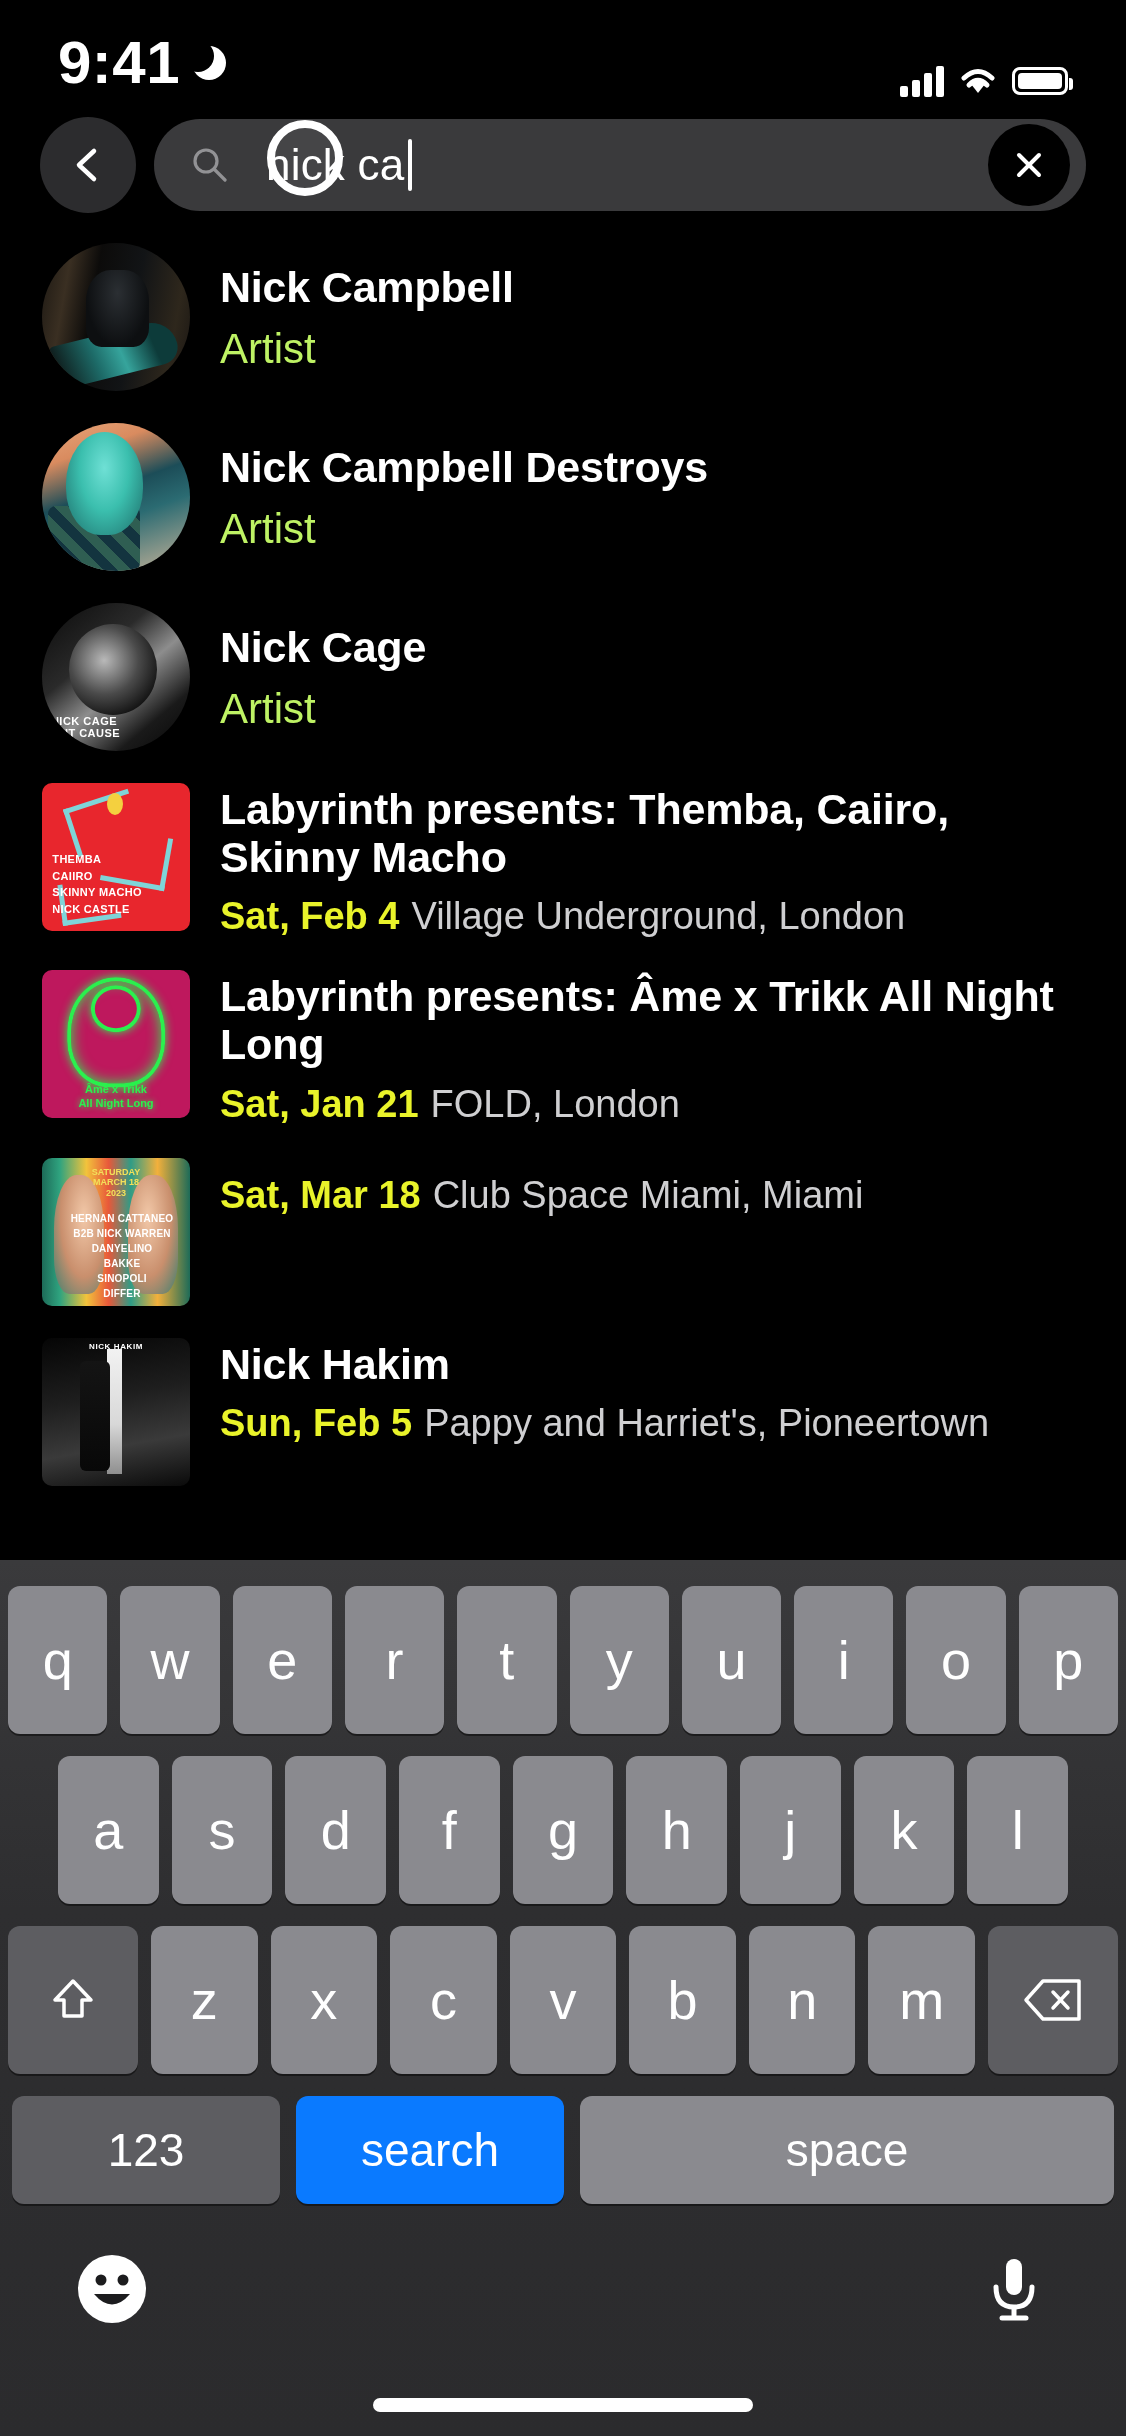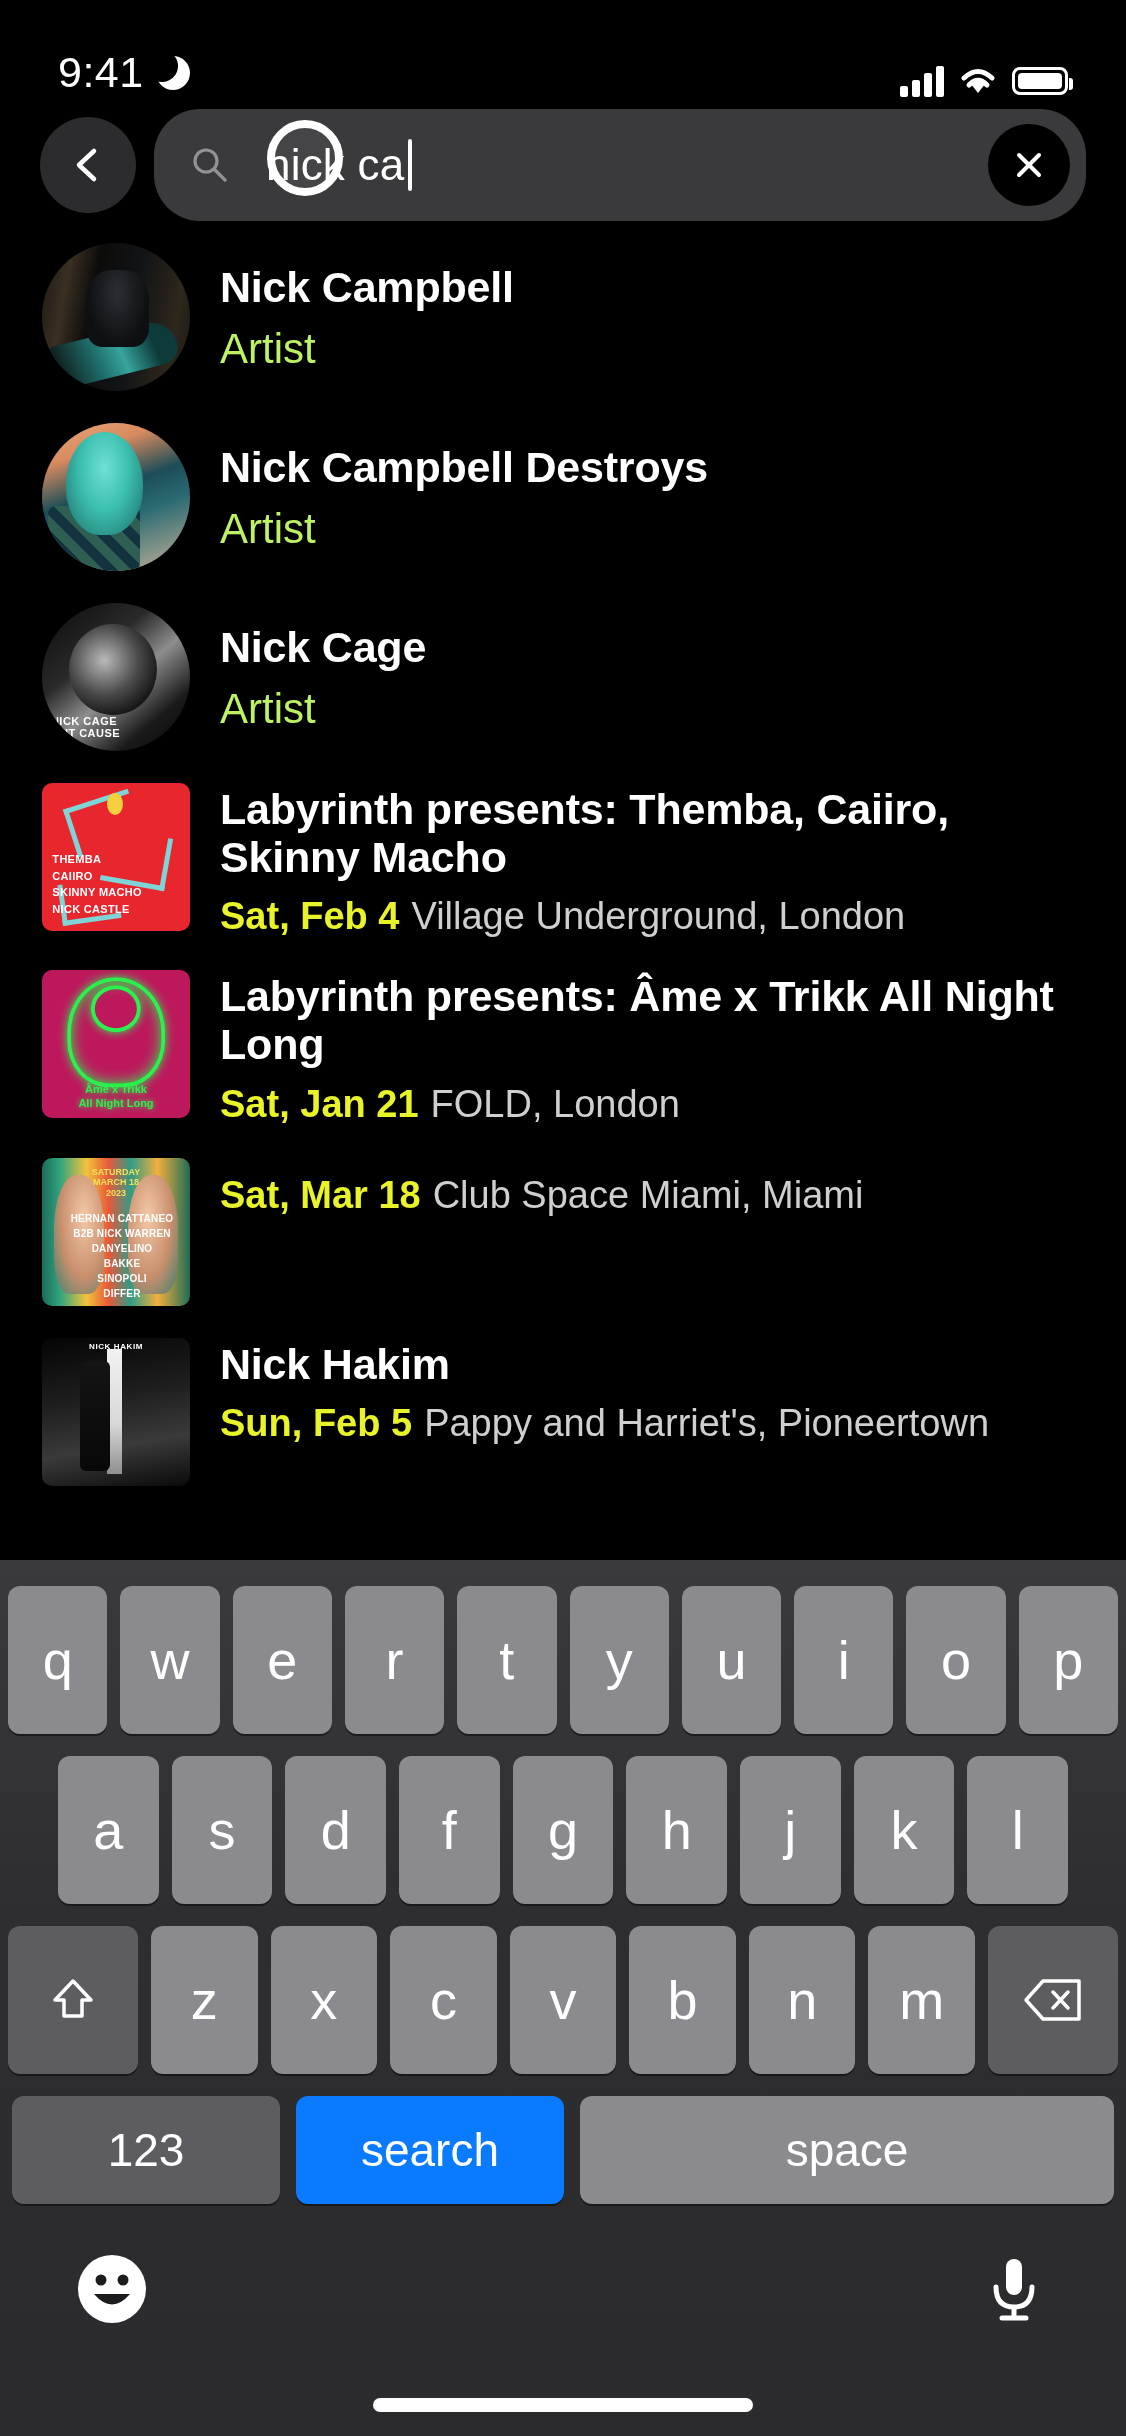--- a/index.html
+++ b/index.html
@@ -9,21 +9,21 @@
     font-family:"Liberation Sans", sans-serif;
     color:#fff; overflow:hidden; position:relative;
   }
 
   
   .statusbar{
     height:105px; display:flex; align-items:flex-end; justify-content:space-between;
     padding:0 58px 8px 58px;
   }
   .sb-left{ display:flex; align-items:center; gap:12px; }
-  .sb-time{ font-size:43px; font-weight:400; letter-spacing:.5px; }
+  .sb-time{ font-size:60px; font-weight:700; letter-spacing:.5px; }
   .sb-moon{ width:34px; height:34px; position:relative; }
   .sb-moon::before{
     content:""; position:absolute; inset:0; border-radius:50%;
     background:#fff;
   }
   .sb-moon::after{
     content:""; position:absolute; left:-10px; top:-6px; width:32px; height:32px;
     border-radius:50%; background:#000;
   }
   .sb-right{ display:flex; align-items:center; gap:14px; }
@@ -43,21 +43,21 @@
   
   .searchrow{
     display:flex; align-items:center; gap:18px;
     padding:0 40px; height:96px; margin-top:12px;
   }
   .backbtn{
     width:96px; height:96px; border-radius:50%; background:#2c2c2e;
     flex:0 0 96px; display:flex; align-items:center; justify-content:center;
   }
   .searchfield{
-    flex:1; height:112px; border-radius:46px; background:#3a3a3c;
+    flex:1; height:92px; border-radius:46px; background:#3a3a3c;
     display:flex; align-items:center; padding:0 16px 0 36px; position:relative;
   }
   .mag{ flex:0 0 auto; width:40px; height:40px; opacity:.62; }
   .qtext{
     font-size:44px; color:#fff; margin-left:36px; letter-spacing:.2px;
     white-space:nowrap;
   }
   .caret{
     width:4px; height:52px; background:#fff; margin-left:4px; border-radius:2px;
   }

